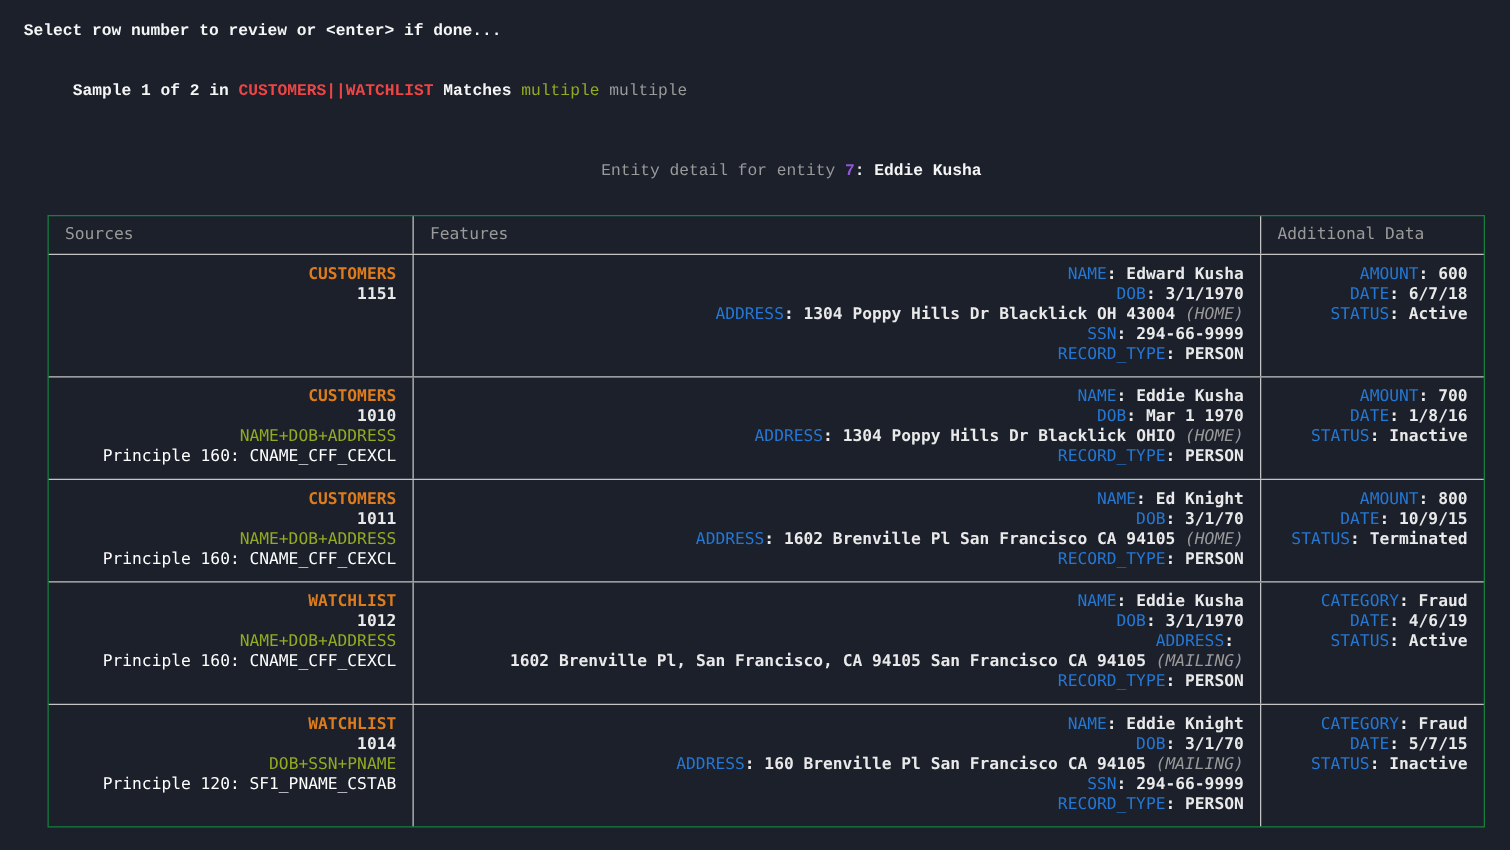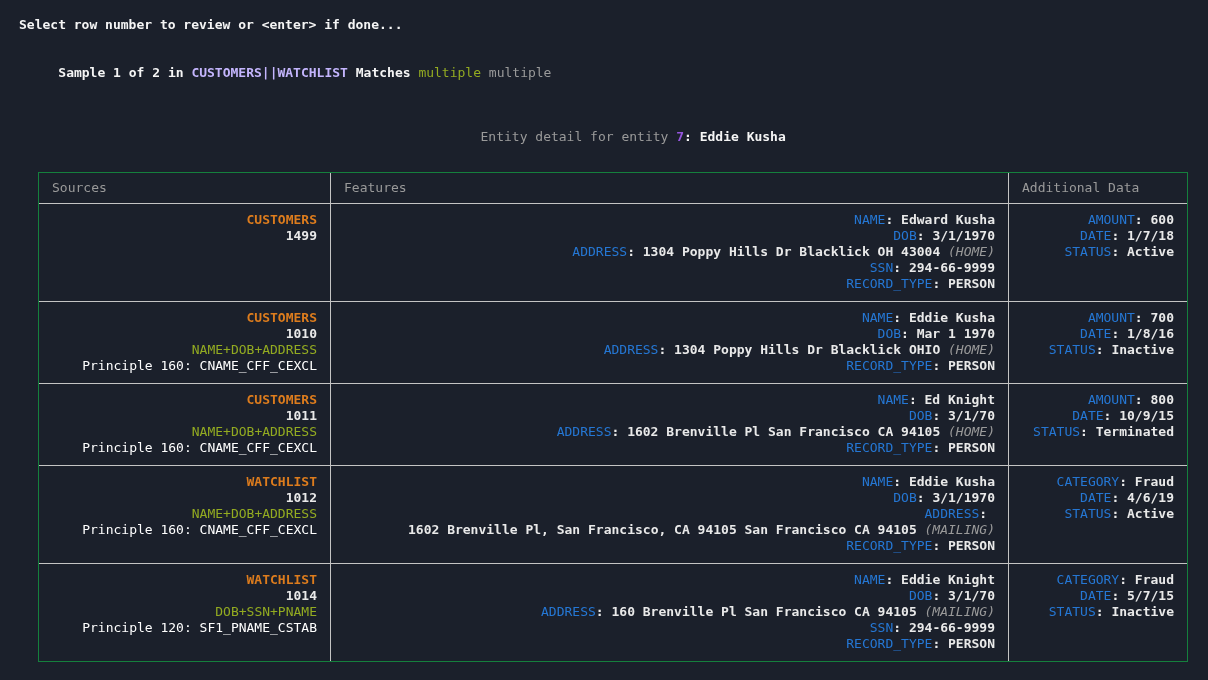--- a/index.html
+++ b/index.html
@@ -1,27 +1,27 @@
 <!DOCTYPE html>
 <html><head>
 <meta charset="utf-8">
 <style>
   html,body{margin:0;padding:0;background:#1b202b;}
   body{
     width:1208px;height:680px;overflow:hidden;box-sizing:border-box;
     font-family:"DejaVu Sans Mono","Liberation Mono",monospace;
     font-size:13px;line-height:16px;color:#e6e6e6;
   }
-  .line{white-space:pre;}
+  .line{white-space:pre;font-family:Liberation Mono, monospace;}
   .l1{margin:17px 0 0 19px;font-weight:bold;}
   .l2{margin:16px 0 0 27px;}
   .l3{margin:16px 0 0 27px;text-align:center;}
   .bold{font-weight:bold;}
   .bright{color:#f5f5f5;}
-  .orange{color:#c4b5fd;}
+  .orange{color:#ef4444;}
   .green{color:#93ab21;}
   .gray{color:#9a9a9a;}
   .purple{color:#9455dd;}
 
   .etable{
     margin:11px 0 0 38px;width:1150px;box-sizing:border-box;
     border:1px solid #15803d;
   }
   .trow,.thead{
     display:grid;grid-template-columns:292px 678px 1fr;
@@ -61,33 +61,33 @@
   <div class="etable">
     <div class="thead">
       <div class="hcell">Sources</div>
       <div class="hcell">Features</div>
       <div class="hcell">Additional Data</div>
     </div>
     <div>
   <div class="trow">
     <div class="cell">
       <div class="src-line src-name">CUSTOMERS</div>
-      <div class="src-line src-id">1499</div>
+      <div class="src-line src-id">1151</div>
 
     </div>
     <div class="cell">
             <div class="fline"><span class="flabel">NAME</span><span class="fsep">: </span><span class="fval">Edward Kusha</span></div>
             <div class="fline"><span class="flabel">DOB</span><span class="fsep">: </span><span class="fval">3/1/1970</span></div>
             <div class="fline"><span class="flabel">ADDRESS</span><span class="fsep">: </span><span class="fval">1304 Poppy Hills Dr Blacklick OH 43004</span><span class="fnote">(HOME)</span></div>
             <div class="fline"><span class="flabel">SSN</span><span class="fsep">: </span><span class="fval">294-66-9999</span></div>
             <div class="fline"><span class="flabel">RECORD_TYPE</span><span class="fsep">: </span><span class="fval">PERSON</span></div>
           </div>
     <div class="cell">
             <div class="fline"><span class="flabel">AMOUNT</span><span class="fsep">: </span><span class="fval">600</span></div>
-            <div class="fline"><span class="flabel">DATE</span><span class="fsep">: </span><span class="fval">1/7/18</span></div>
+            <div class="fline"><span class="flabel">DATE</span><span class="fsep">: </span><span class="fval">6/7/18</span></div>
             <div class="fline"><span class="flabel">STATUS</span><span class="fsep">: </span><span class="fval">Active</span></div>
           </div>
   </div>
 
   <div class="trow">
     <div class="cell">
       <div class="src-line src-name">CUSTOMERS</div>
       <div class="src-line src-id">1010</div>
       <div class="src-line src-match">NAME+DOB+ADDRESS</div>
       <div class="src-line src-principle"> Principle 160: CNAME_CFF_CEXCL</div>

